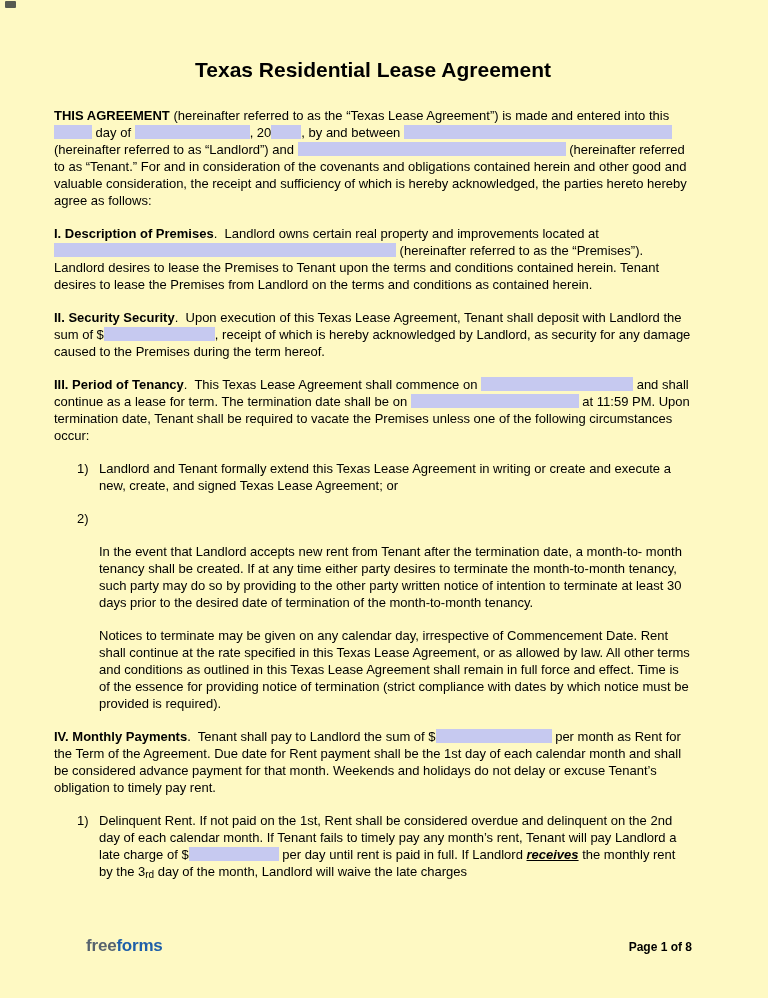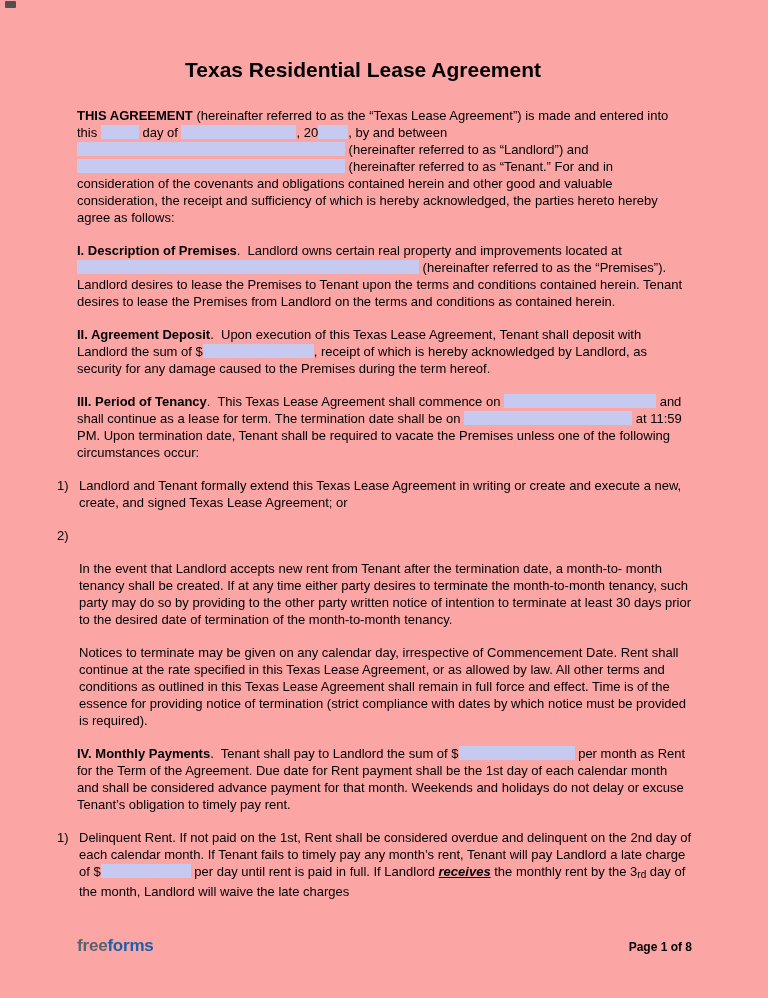--- a/index.html
+++ b/index.html
@@ -1,38 +1,38 @@
 <!DOCTYPE html>
 <html style="--field_highlight: #c6c9f0; --brand_gray: #57636e; --brand_blue: #1e5fa9;"><head>
 <meta charset="utf-8">
 <style>
   * { box-sizing: border-box; margin: 0; padding: 0; }
   html, body { background: #ffffff; }
   .page {
     position: relative;
     width: 768px;
     height: 998px;
-    background: #fca5a5;
+    background: #fef9c3;
     font-family: "Liberation Sans", "DejaVu Sans", sans-serif;
     font-size: 13px;
     line-height: 17px;
     color: #000000;
-    padding: 57px 76px 0 34px;
+    padding: 57px 76px 0 54px;
     overflow: hidden;
   }
   .artifact {
     position: absolute; left: 5px; top: 1px;
     width: 11px; height: 7px;
     background: #3a3f3e; border-radius: 1px; opacity: .85;
   }
   .title {
     font-size: 21px; line-height: 26px; font-weight: bold;
     text-align: center; margin-bottom: 24px;
   }
-  .para { margin-bottom: 16px; margin-left: 43px; }
+  .para { margin-bottom: 16px; }
   .list-item { display: flex; margin: 0 0 16px 23px; }
   .list-item .num { flex: 0 0 22px; }
   .indent { margin: 0 0 16px 45px; }
   b.hd { font-weight: bold; }
   .blank {
     display: inline-block;
     height: 14px;
     background: var(--field_highlight, #c6c9f0);
     vertical-align: -2px;
   }
@@ -44,41 +44,41 @@
   .bk-deposit { width: 111px; }
   .bk-commence { width: 152px; }
   .bk-term { width: 168px; }
   .bk-rent { width: 116px; }
   .bk-late { width: 90px; }
   .ul { }
   .it-ul { font-style: italic; text-decoration: underline; font-weight: bold; }
   .ord { font-size: 10px; vertical-align: -2px; }
   .footer {
     position: absolute;
-    left: 77px; right: 76px; bottom: 42px;
+    left: 86px; right: 76px; bottom: 42px;
     display: flex; justify-content: space-between; align-items: baseline;
   }
   .brand { font-size: 17px; font-weight: bold; letter-spacing: -0.2px; }
   .brand-free { color: var(--brand_gray, #57636e); }
   .brand-forms { color: var(--brand_blue, #1e5fa9); }
   .page-num { font-size: 12px; font-weight: bold; color: #000; text-align: right; }
 </style>
 </head>
 <body>
 
 <div class="page">
   <div class="artifact"></div>
 
   <h1 class="title">Texas Residential Lease Agreement</h1>
 
   <p class="para"><b class="hd">THIS AGREEMENT</b><span> (hereinafter referred to as the “Texas Lease Agreement”) is made and entered into this </span><span class="blank bk-day"></span><span> day of </span><span class="blank bk-month"></span><span>, 20</span><span class="blank bk-year"></span><span>, by and between </span><span class="blank bk-party"></span><span> (hereinafter referred to as “Landlord”) and </span><span class="blank bk-party"></span><span> (hereinafter referred to as “Tenant.” For and in consideration of the covenants and obligations contained herein and other good and valuable consideration, the receipt and sufficiency of which is hereby acknowledged, the parties hereto hereby agree as follows:</span></p>
 
   <p class="para"><b class="hd">I. Description of Premises</b><span>.&nbsp; Landlord owns certain real property and improvements located at </span><span class="blank bk-premises"></span><span> (hereinafter referred to as the “Premises”). Landlord desires to lease the Premises to Tenant upon the terms and conditions contained herein. Tenant desires to lease the Premises from Landlord on the terms and conditions as contained herein.</span></p>
 
-  <p class="para"><b class="hd">II. Agreement Deposit</b><span>.&nbsp; Upon execution of this Texas Lease Agreement, Tenant shall deposit with Landlord the sum of $</span><span class="blank bk-deposit"></span><span>, receipt of which is hereby acknowledged by Landlord, as security for any damage caused to the Premises during the term hereof.</span></p>
+  <p class="para"><b class="hd">II. Security Security</b><span>.&nbsp; Upon execution of this Texas Lease Agreement, Tenant shall deposit with Landlord the sum of $</span><span class="blank bk-deposit"></span><span>, receipt of which is hereby acknowledged by Landlord, as security for any damage caused to the Premises during the term hereof.</span></p>
 
   <p class="para"><b class="hd">III. Period of Tenancy</b><span>.&nbsp; This Texas Lease Agreement shall commence on </span><span class="blank bk-commence"></span><span> and shall continue as a lease for term. The termination date shall be on </span><span class="blank bk-term"></span><span> at 11:59 PM. Upon termination date, Tenant shall be required to vacate the Premises unless one of the following circumstances occur:</span></p>
 
   <div class="list-item">
       <span class="num">1)</span>
       <span class="li-text">Landlord and Tenant formally extend this Texas Lease Agreement in writing or create and execute a new, create, and signed Texas Lease Agreement; or</span>
     </div>
 
   <div class="list-item">
       <span class="num">2)</span>

